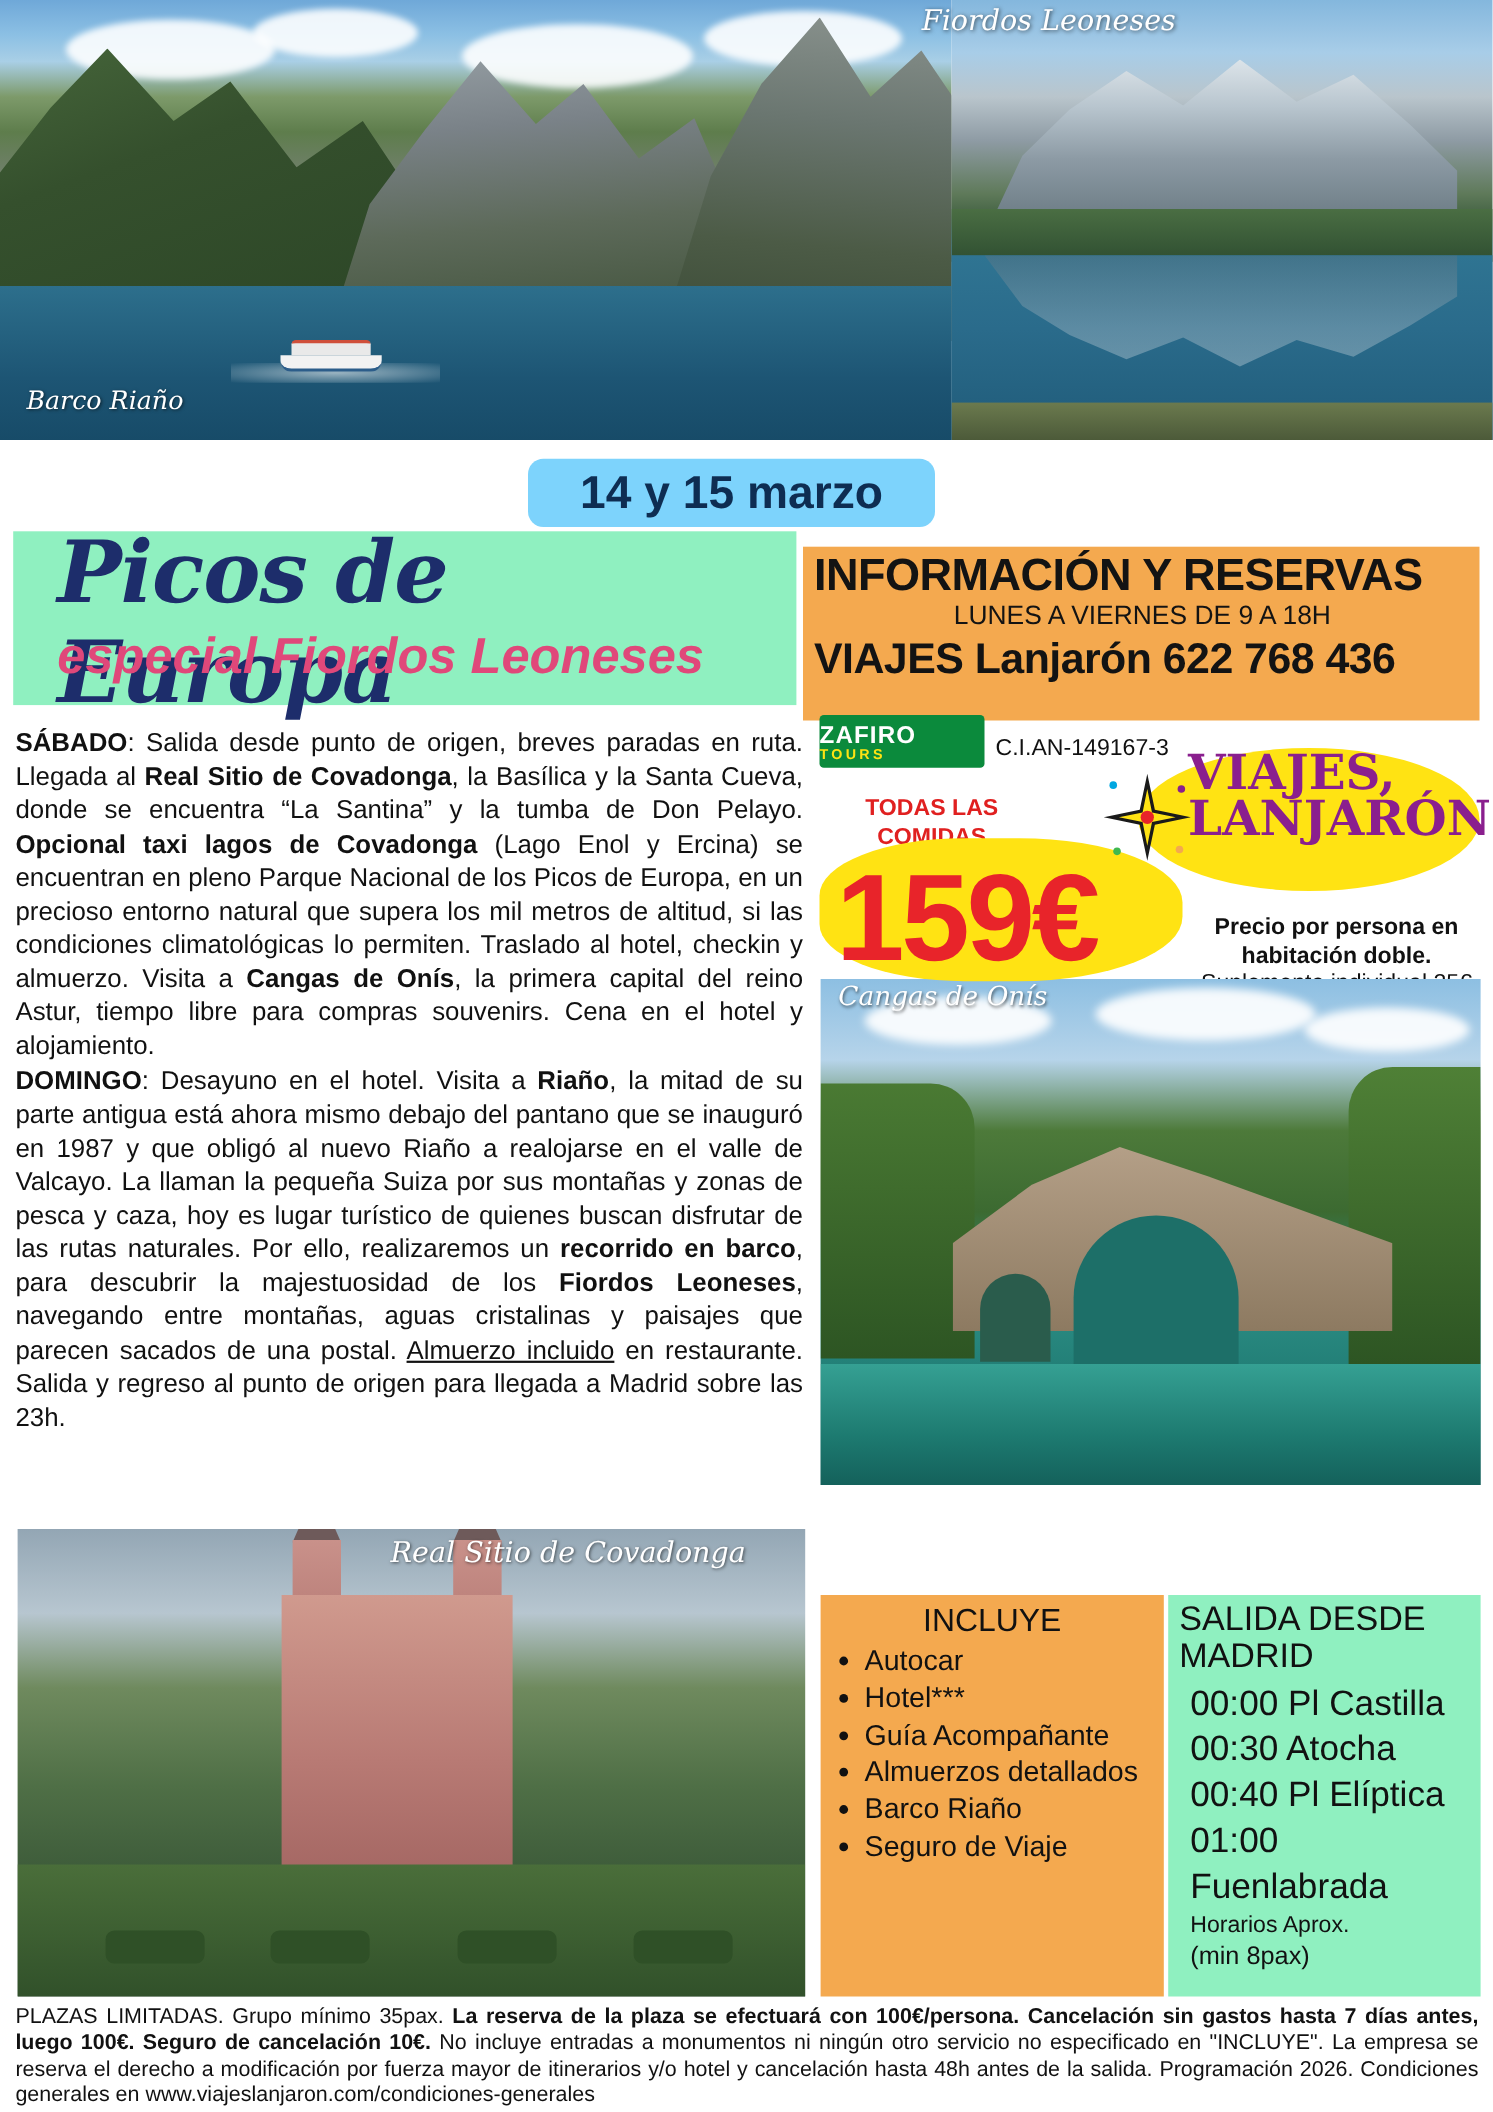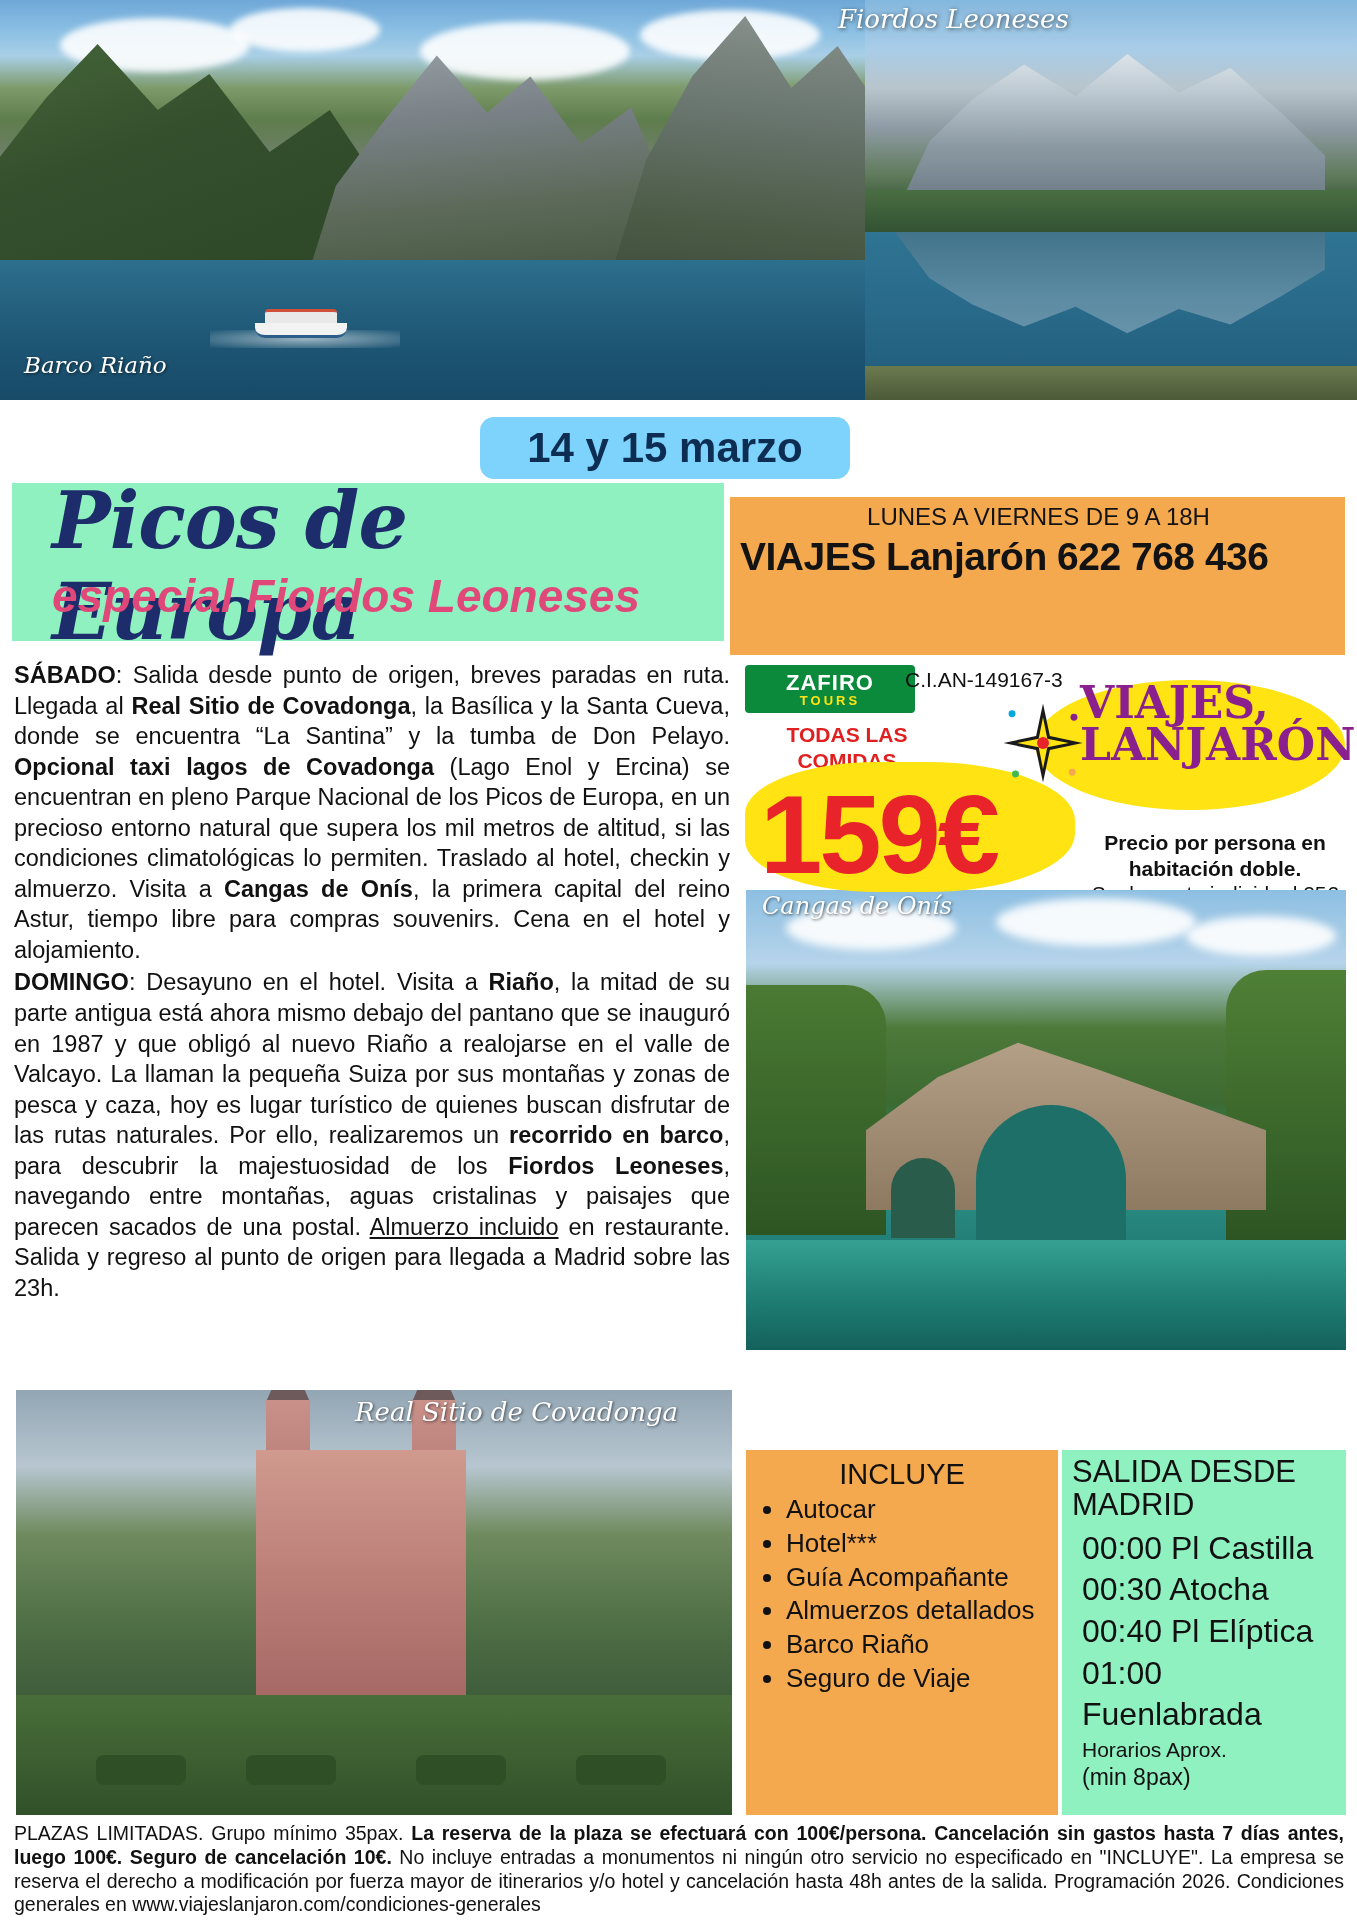--- a/index.html
+++ b/index.html
@@ -223,27 +223,27 @@
     color: #111;
     text-align: justify;
   }
   .body-text p { margin: 0 0 2px 0; }
   .b { font-weight: bold; }
   .u { text-decoration: underline; }
 
   
   .zafiro-logo {
     position: absolute;
-    left: 745px; top: 665px;
-    width: 170px; height: 48px;
+    left: 745px; top: 650px;
+    width: 150px; height: 48px;
     background: #0b8a3c;
     border-radius: 4px;
     color: #fff;
     display: flex; flex-direction: column;
-    align-items: center; justify-content: center;
+    align-items: flex-start; justify-content: center;
     line-height: 1;
   }
   .zafiro-logo .z1 { font-size: 22px; font-weight: bold; letter-spacing: 1px; }
   .zafiro-logo .z2 { font-size: 13px; font-weight: bold; letter-spacing: 3px; color: #ffe313; }
   .cian {
     position: absolute;
     left: 905px; top: 668px;
     font-size: 21px; color: #111;
   }
 
@@ -511,20 +511,21 @@
 <div class="label-fiordos">Fiordos Leoneses</div>
 
 <div class="date-badge">14 y 15 marzo</div>
 
 <div class="title-block">
   <div class="title-main">Picos de Europa</div>
   <div class="title-sub">especial Fiordos Leoneses</div>
 </div>
 
 <div class="info-header">
+  <div class="info-title">INFORMACIÓN Y RESERVAS</div>
   <div class="info-hours">LUNES A VIERNES DE 9 A 18H</div>
   <div class="info-phone">VIAJES Lanjarón 622 768 436</div>
 </div>
 
 <div class="body-text">
   <p>
     <span class="b">SÁBADO</span><span>: Salida desde punto de origen, breves paradas en ruta. Llegada al </span><span class="b">Real Sitio de Covadonga</span><span>, la Basílica y la Santa Cueva, donde se encuentra “La Santina” y la tumba de Don Pelayo. </span><span class="b">Opcional taxi lagos de Covadonga</span><span> (Lago Enol y Ercina) se encuentran en pleno Parque Nacional de los Picos de Europa, en un precioso entorno natural que supera los mil metros de altitud, si las condiciones climatológicas lo permiten. Traslado al hotel, checkin y almuerzo. Visita a </span><span class="b">Cangas de Onís</span><span>, la primera capital del reino Astur, tiempo libre para compras souvenirs. Cena en el hotel y alojamiento.</span>
   </p>
   <p>
     <span class="b">DOMINGO</span><span>: Desayuno en el hotel. Visita a </span><span class="b">Riaño</span><span>, la mitad de su parte antigua está ahora mismo debajo del pantano que se inauguró en 1987 y que obligó al nuevo Riaño a realojarse en el valle de Valcayo. La llaman la pequeña Suiza por sus montañas y zonas de pesca y caza, hoy es lugar turístico de quienes buscan disfrutar de las rutas naturales. Por ello, realizaremos un </span><span class="b">recorrido en barco</span><span>, para  descubrir la majestuosidad de los </span><span class="b">Fiordos Leoneses</span><span>, navegando entre montañas, aguas cristalinas y paisajes que parecen sacados de una postal. </span><span class="u">Almuerzo incluido</span><span> en restaurante. Salida y regreso al punto de origen para llegada a Madrid sobre las 23h.</span>

